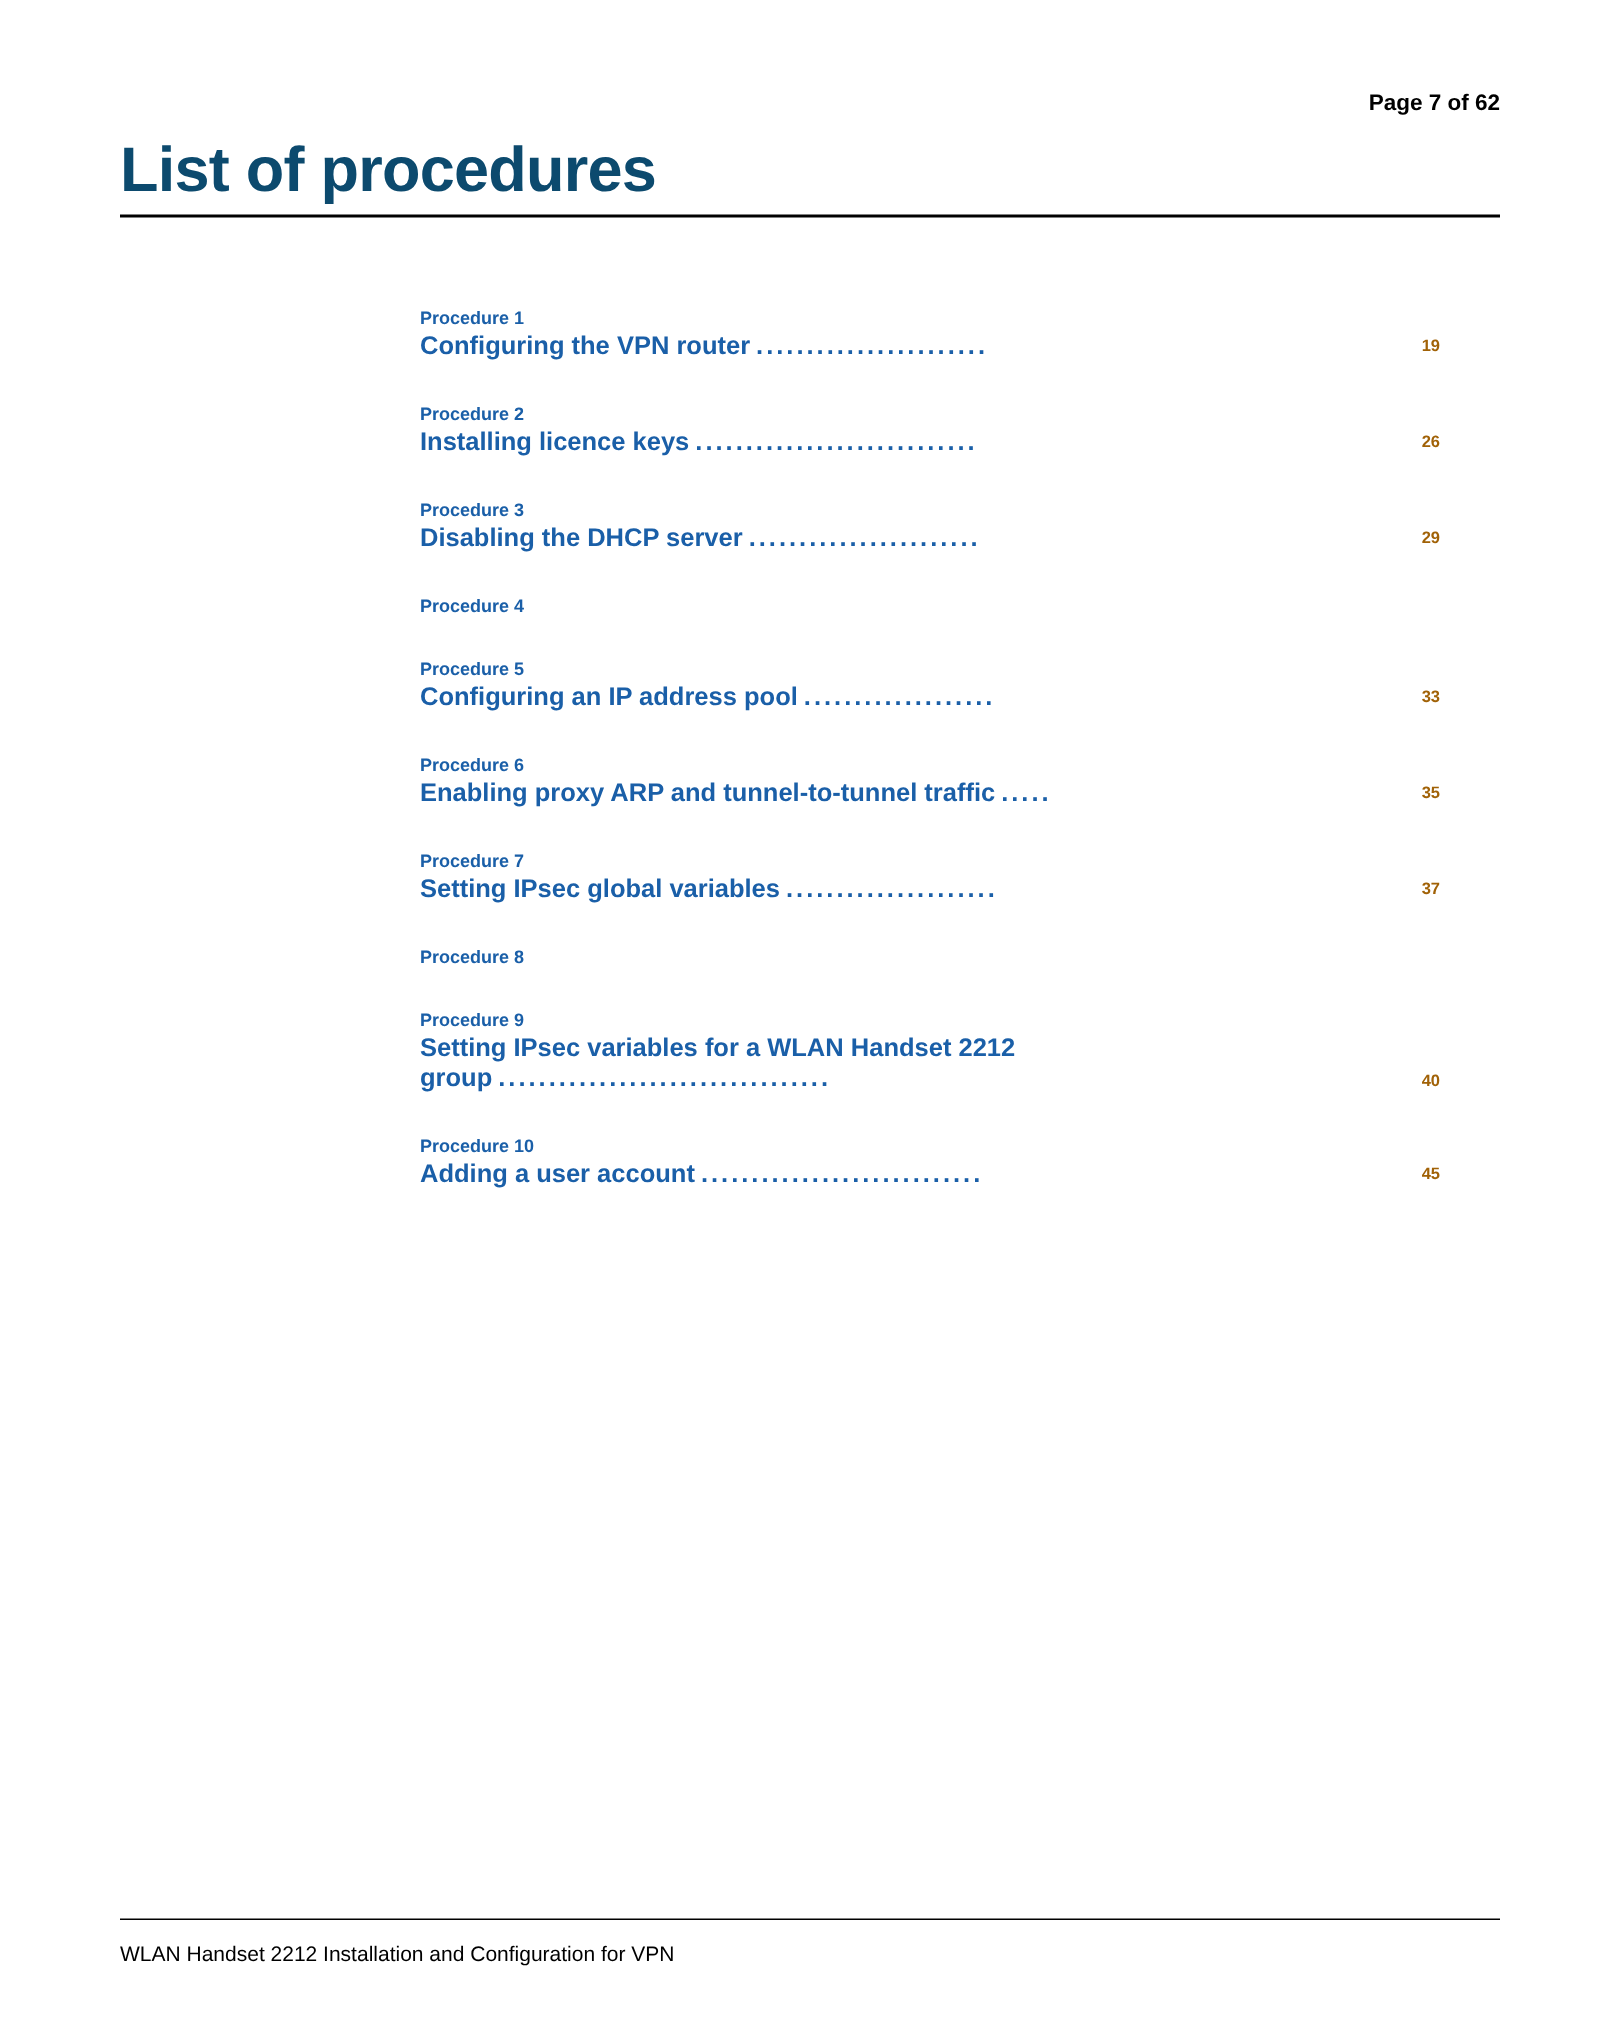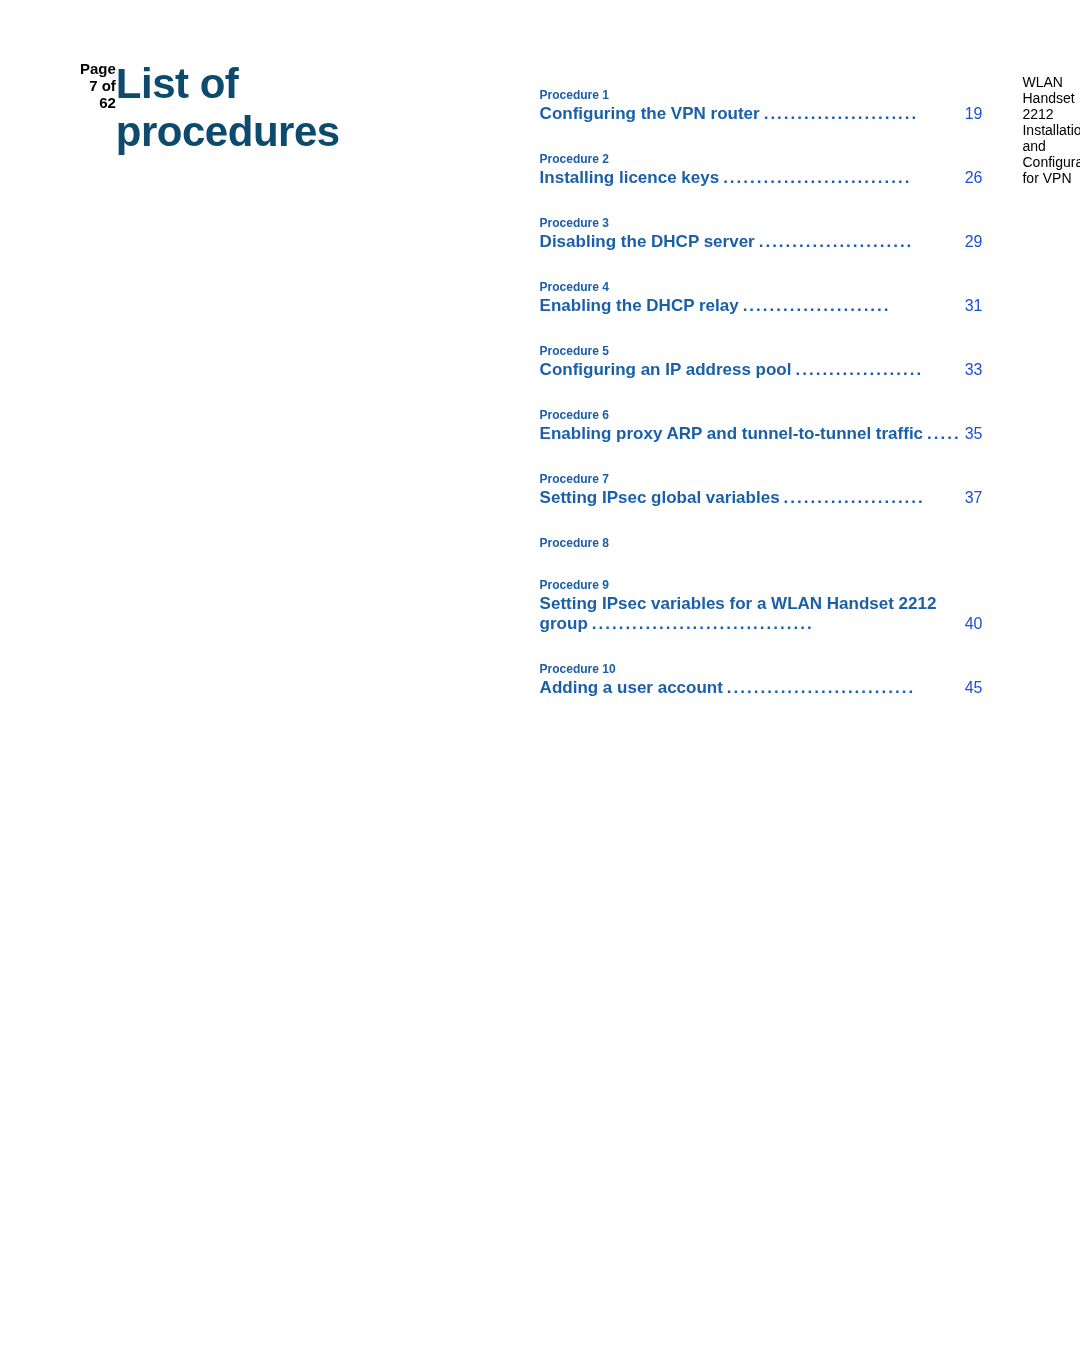--- a/index.html
+++ b/index.html
@@ -14,21 +14,22 @@
       width: 1080px;
       min-height: 1360px;
       display: flex;
       flex-direction: column;
       color: #000000;
     }
 
     .page-wrapper {
       flex: 1;
       display: flex;
-      padding: 60px 80px 52px 80px;
+      flex-direction: column;
+      padding: 60px 80px 40px 80px;
       position: relative;
     }
 
     .page-number {
       text-align: right;
       font-size: 15px;
       font-weight: bold;
       margin-bottom: 12px;
       color: #000;
     }
@@ -82,23 +83,23 @@
       overflow: hidden;
       letter-spacing: 2px;
       color: #1a5fa8;
       font-weight: bold;
       font-size: 17px;
       padding: 0 4px;
     }
 
     .page-ref {
       white-space: nowrap;
-      color: #1d4ed8;
-      font-weight: normal;
-      font-size: 16px;
+      color: #a16207;
+      font-weight: bold;
+      font-size: 11px;
     }
 
     .procedure-multi-line {
       font-size: 17px;
       font-weight: bold;
       color: #1a5fa8;
     }
 
     .procedure-multi-line .desc-line1 {
       display: block;
@@ -152,25 +153,20 @@
       <div class="procedure-item">
         <span class="procedure-heading">Procedure 3</span>
         <div class="procedure-description">
           <span class="procedure-text">Disabling the DHCP server</span>
           <span class="dots">.......................</span>
           <span class="page-ref">29</span>
         </div>
       </div>
       <div class="procedure-item">
         <span class="procedure-heading">Procedure 4</span>
-        <div class="procedure-description">
-          <span class="procedure-text">Enabling the DHCP relay</span>
-          <span class="dots">......................</span>
-          <span class="page-ref">31</span>
-        </div>
       </div>
       <div class="procedure-item">
         <span class="procedure-heading">Procedure 5</span>
         <div class="procedure-description">
           <span class="procedure-text">Configuring an IP address pool</span>
           <span class="dots">...................</span>
           <span class="page-ref">33</span>
         </div>
       </div>
       <div class="procedure-item">

